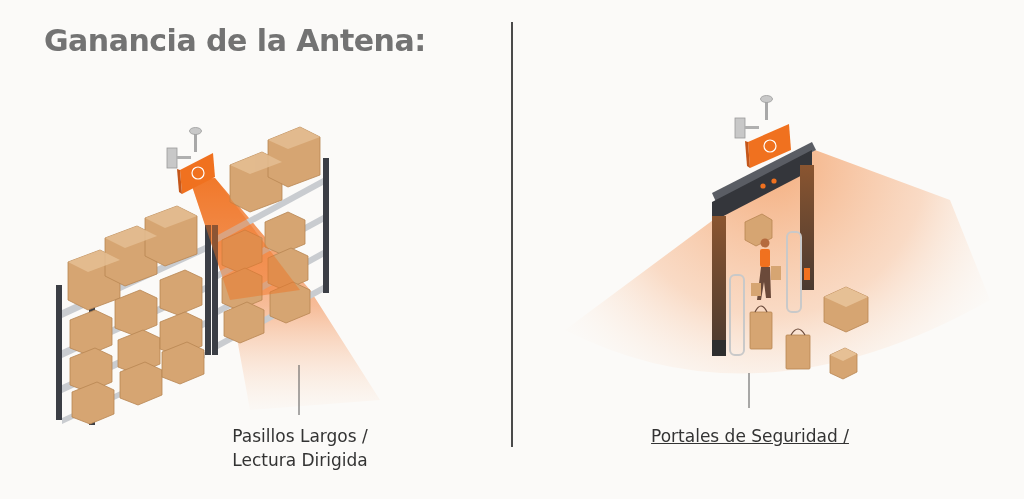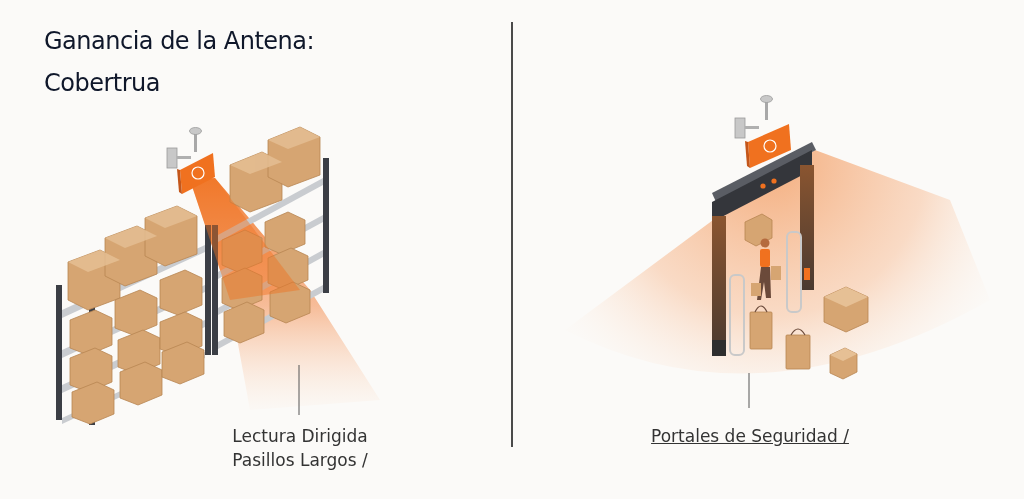--- a/index.html
+++ b/index.html
@@ -1,38 +1,37 @@
 <!DOCTYPE html>
 <html><head>
 <meta charset="utf-8">
 <style>
   * { box-sizing: border-box; margin: 0; padding: 0; }
   html, body { width: 1024px; height: 499px; overflow: hidden; background: #fbfaf8; }
   body { position: relative; font-family: "DejaVu Sans", "Liberation Sans", sans-serif; color: #2a2a2a; }
   .title {
     position: absolute; left: 44px; top: 20px;
-    font-size: 24px; font-weight: normal; line-height: 42px; letter-spacing: -0.5px;
-    color: #0f172a;
+    font-size: 30px; font-weight: bold; line-height: 42px; letter-spacing: -0.5px;
+    color: #737373;
   }
   .title span { display: block; }
   .divider { position: absolute; left: 511px; top: 22px; width: 2px; height: 425px; background: #4a4a4a; }
   .caption {
     position: absolute; font-size: 17px; line-height: 24px; text-align: center; color: #333;
   }
   .caption span { display: block; }
   .cap-left { left: 200px; top: 424px; width: 200px; }
   .cap-right { left: 620px; top: 424px; width: 260px; text-decoration: underline; }
   svg.scene { position: absolute; left: 0; top: 0; }
 </style>
 </head>
 <body>
 
 <div class="title">
   <span>Ganancia de la Antena:</span>
-  <span>Cobertrua</span>
 </div>
 
 <div class="divider"></div>
 
 <svg class="scene" width="1024" height="499" viewBox="0 0 1024 499">
   <defs>
     <linearGradient id="beamL" x1="0" y1="0" x2="0" y2="1">
       <stop offset="0" stop-color="#f0711f" stop-opacity="0.9"></stop>
       <stop offset="0.55" stop-color="#f3894a" stop-opacity="0.55"></stop>
       <stop offset="1" stop-color="#fbd2b2" stop-opacity="0.05"></stop>
@@ -169,19 +168,19 @@
       <polygon points="748,142 789,124 791,150 750,168" fill="#f0711f"></polygon>
       <polygon points="748,142 750,168 747,166 745,141" fill="#c4561a"></polygon>
       <circle cx="770" cy="146" r="6" fill="none" stroke="#fff" stroke-width="1.2"></circle>
     </g>
 
     <line x1="749" y1="373" x2="749" y2="408" stroke="#555" stroke-width="1"></line>
   </g>
 </svg>
 
 <div class="caption cap-left">
+  <span>Pasillos Largos /</span>
   <span>Lectura Dirigida</span>
-  <span>Pasillos Largos /</span>
 </div>
 
 <div class="caption cap-right">
   <span>Portales de Seguridad /</span>
 </div>
 
 </body></html>

